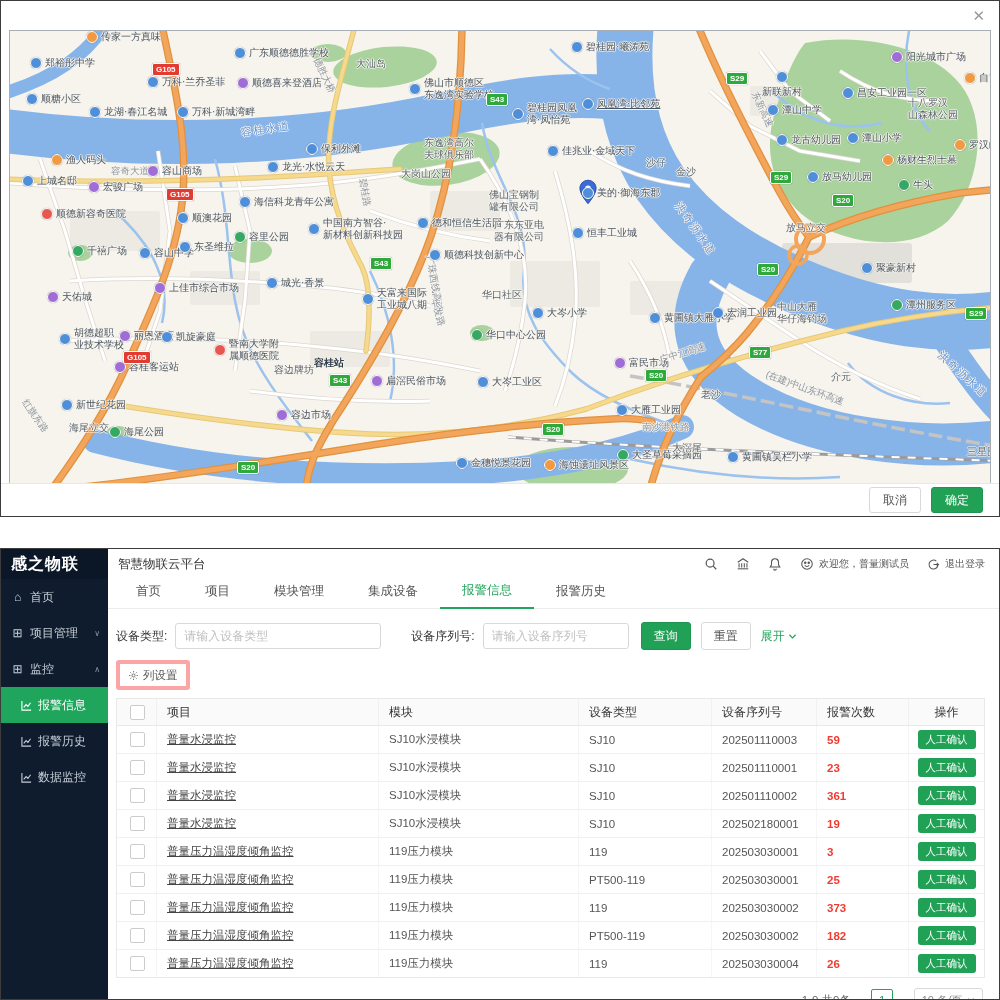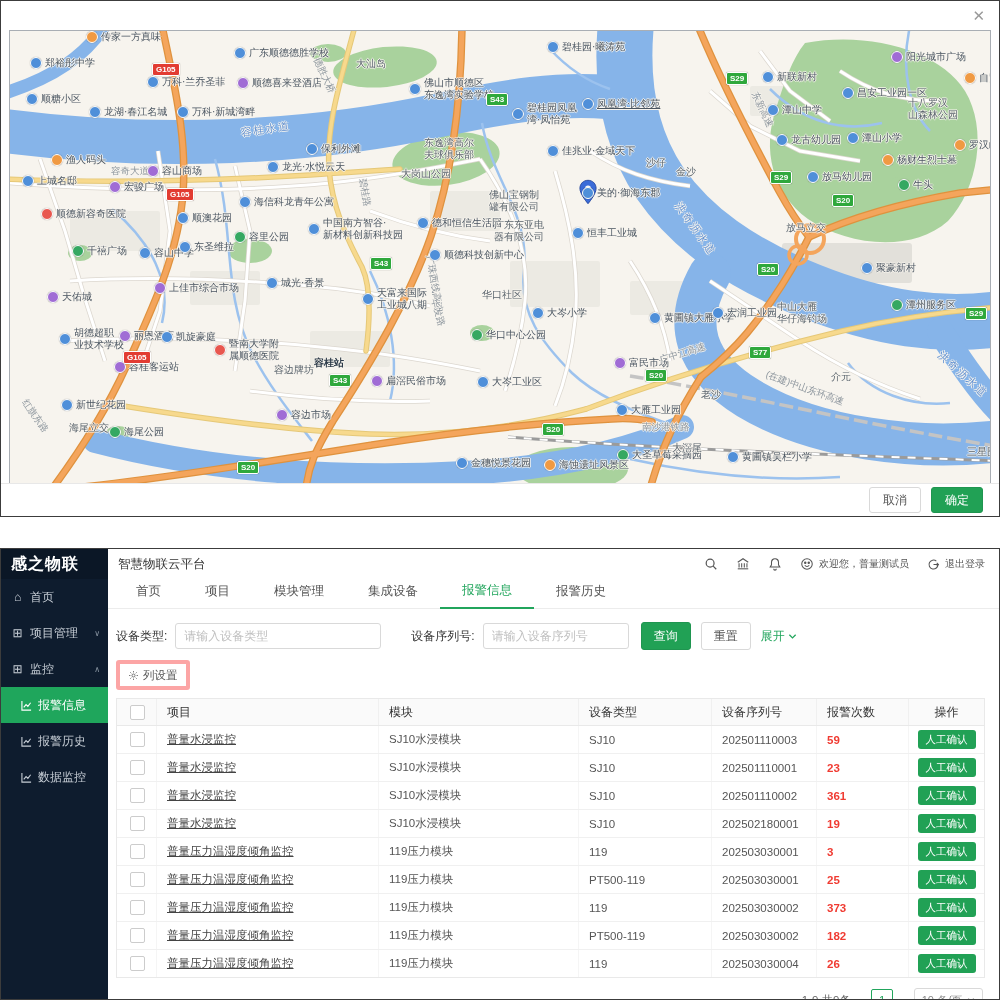--- a/index.html
+++ b/index.html
@@ -251,21 +251,21 @@
             <span>德胜大桥</span>
           </div>
           <div class="lbl k-g" style="left: 346px; top: 27px;">
             <span>大汕岛</span>
           </div>
           <div class="lbl" style="left: 399px; top: 46px;">
             <span class="dot d-school"></span>
             <span>佛山市顺德区<br>东逸湾实验学校</span>
           </div>
           <div class="lbl k-bG" style="left: 476px; top: 62px;">S43</div>
-          <div class="lbl" style="left: 537px; top: 10px;">
+          <div class="lbl" style="left: 561px; top: 10px;">
             <span class="dot d-blue"></span>
             <span>碧桂园·曦涛苑</span>
           </div>
           <div class="lbl" style="left: 502px; top: 71px;">
             <span class="dot d-blue"></span>
             <span>碧桂园凤凰<br>湾·凤怡苑</span>
           </div>
           <div class="lbl" style="left: 572px; top: 67px; text-decoration: underline;">
             <span class="dot d-blue"></span>
             <span>凤凰湾·比邻苑</span>
@@ -299,21 +299,21 @@
             <span>容奇大道中</span>
           </div>
           <div class="lbl" style="left: 137px; top: 134px;">
             <span class="dot d-purple"></span>
             <span>容山商场</span>
           </div>
           <div class="lbl" style="left: 12px; top: 144px;">
             <span class="dot d-blue"></span>
             <span>上城名邸</span>
           </div>
-          <div class="lbl" style="left: 99px; top: 150px;">
+          <div class="lbl" style="left: 78px; top: 150px;">
             <span class="dot d-purple"></span>
             <span>宏骏广场</span>
           </div>
           <div class="lbl k-g" style="left: 636px; top: 126px;">
             <span>沙仔</span>
           </div>
           <div class="lbl k-g" style="left: 666px; top: 135px;">
             <span>金沙</span>
           </div>
           <div class="lbl k-r" style="left: 419px; top: 219px; transform: rotate(80deg);">
@@ -321,21 +321,21 @@
           </div>
           <div class="lbl k-r" style="left: 744px; top: 56px; transform: rotate(65deg);">
             <span>东新高速</span>
           </div>
           <div class="lbl k-bG" style="left: 716px; top: 41px;">S29</div>
           <div class="lbl k-bG" style="left: 760px; top: 140px;">S29</div>
           <div class="lbl" style="left: 881px; top: 20px;">
             <span class="dot d-purple"></span>
             <span>阳光城市广场</span>
           </div>
-          <div class="lbl" style="left: 752px; top: 40px;">
+          <div class="lbl" style="left: 752px; top: 40px; flex-direction: column;">
             <span class="dot d-blue"></span>
             <span>新联新村</span>
           </div>
           <div class="lbl" style="left: 832px; top: 56px;">
             <span class="dot d-blue"></span>
             <span>昌安工业园一区</span>
           </div>
           <div class="lbl" style="left: 757px; top: 73px;">
             <span class="dot d-school"></span>
             <span>潭山中学</span>

